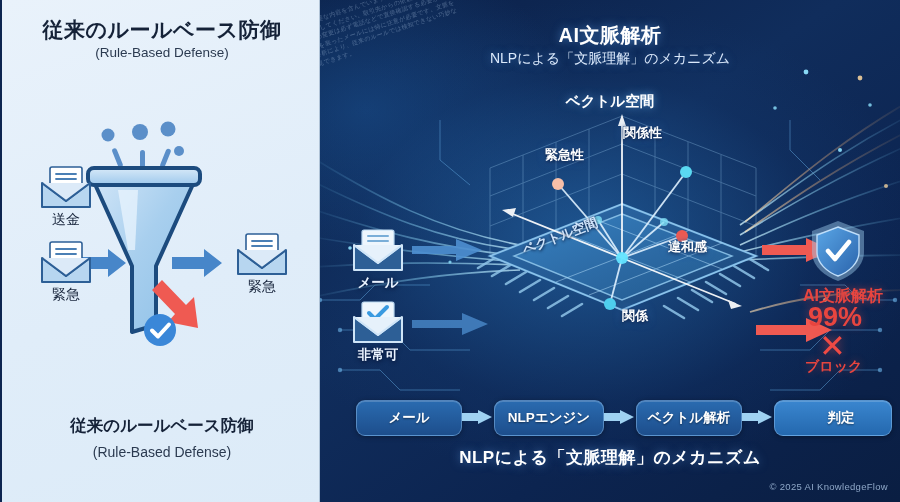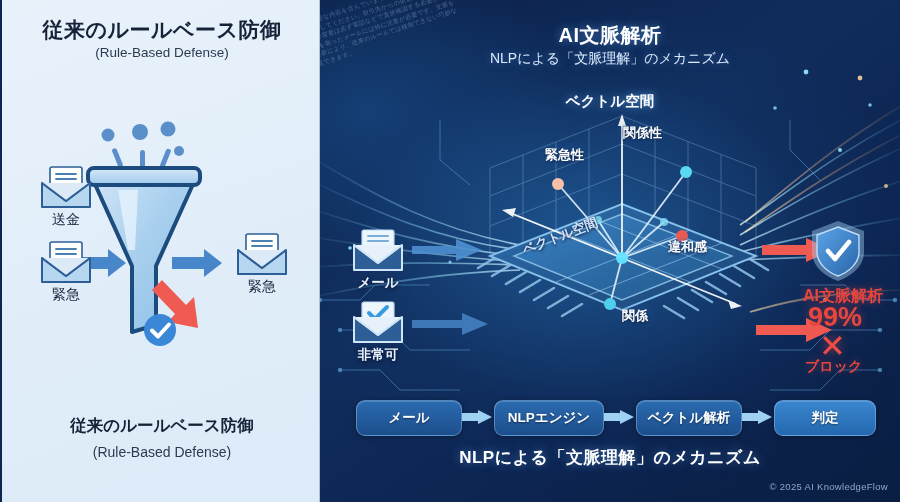--- a/index.html
+++ b/index.html
@@ -101,21 +101,21 @@
   .flow{position:absolute;left:320px;top:400px;width:580px;height:34px;}
   .fbtn{
     position:absolute;top:0;height:34px;border-radius:9px;
     display:flex;align-items:center;justify-content:center;
     font-size:13.5px;font-weight:bold;color:#ffffff;
     background:linear-gradient(180deg,#2a6bb0 0%,#1d4e8c 100%);
     border:1px solid rgba(150,200,245,.45);
     box-shadow:0 1px 5px rgba(0,0,0,.35), inset 0 1px 0 rgba(255,255,255,.18);
     text-shadow:0 1px 2px rgba(0,0,0,.45);white-space:nowrap;
   }
-  .fbtn.last{background:linear-gradient(180deg,#3a86cf 0%,#2468ae 100%);}
+  .fbtn.last{background:linear-gradient(180deg,#3a86cf 0%,#2468ae 100%);padding-left:16px;}
   .farrow{position:absolute;top:10px;width:30px;height:14px;}
   .rp-foot{
     position:absolute;left:0;top:446px;width:580px;text-align:center;
     font-size:17px;font-weight:bold;color:#ffffff;letter-spacing:.5px;
     text-shadow:0 0 10px rgba(110,180,255,.5);
   }
   .copyright{
     position:absolute;right:12px;top:481px;font-size:9.5px;color:#8fa8c8;letter-spacing:.3px;
   }
 

